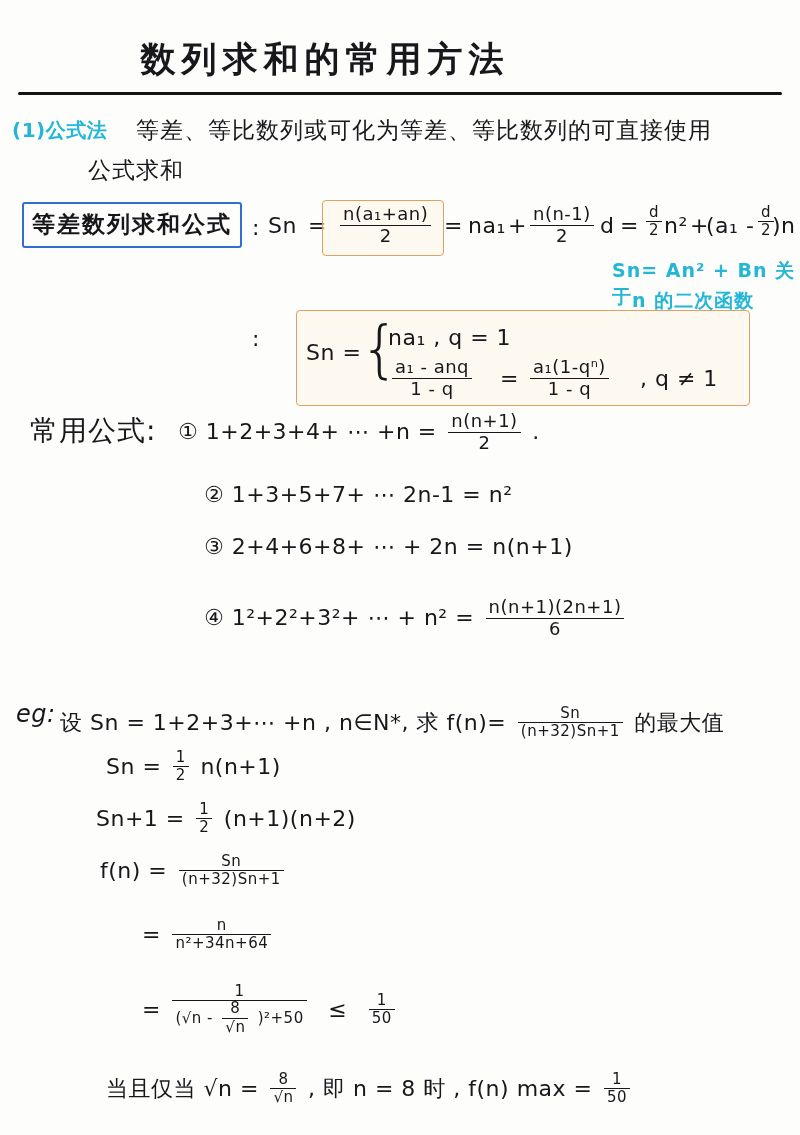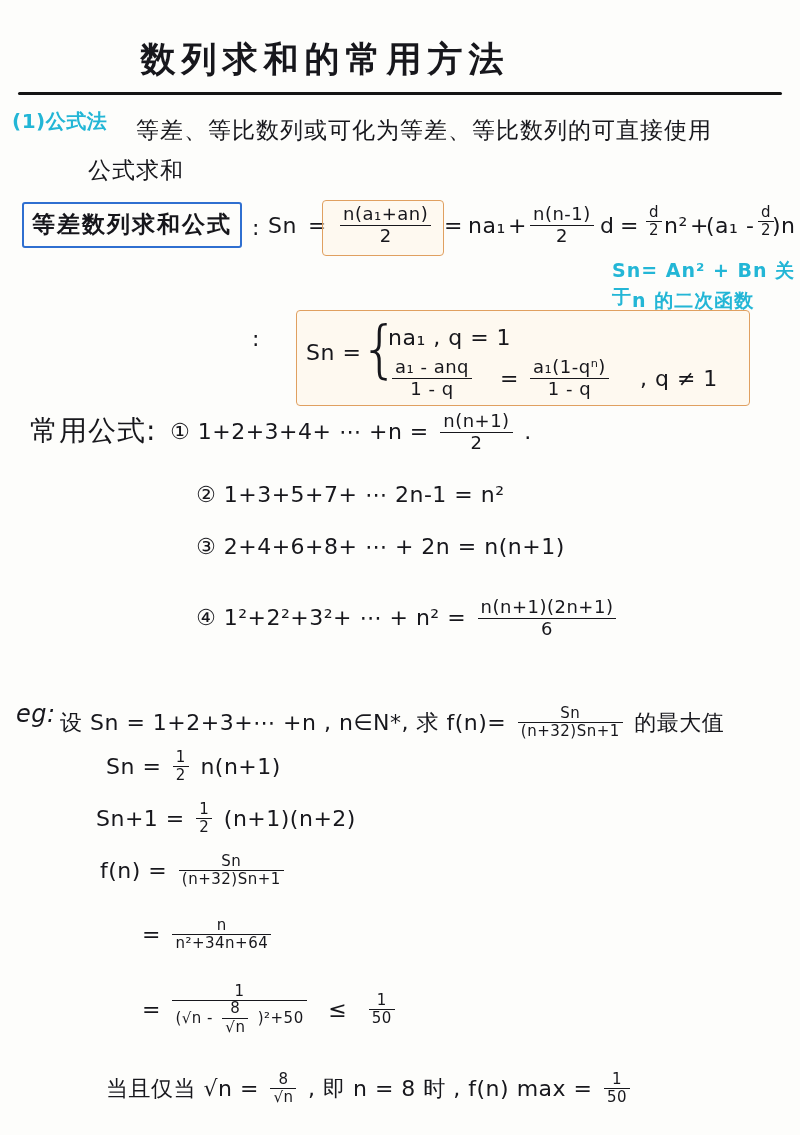--- a/index.html
+++ b/index.html
@@ -48,21 +48,21 @@
     left: 18px;
     width: 764px;
     height: 3px;
     background: #141414;
     border-radius: 2px;
   }
 
   
   .sec1-label {
     position: absolute;
-    top: 108px;
+    top: 117px;
     left: 12px;
     font-size: 20px;
     font-weight: 700;
   }
   .sec1-text {
     position: absolute;
     top: 115px;
     left: 136px;
     font-size: 23px;
     letter-spacing: 1px;
@@ -145,20 +145,21 @@
     position: absolute;
     top: 412px;
     left: 30px;
     font-size: 28px;
     letter-spacing: 1px;
   }
   .cf-item {
     position: absolute;
     font-size: 22px;
     white-space: nowrap;
+    margin-left: 8px;
   }
 
   
   .eg-label {
     position: absolute;
     top: 700px;
     left: 16px;
     font-size: 24px;
     font-style: italic;
   }

